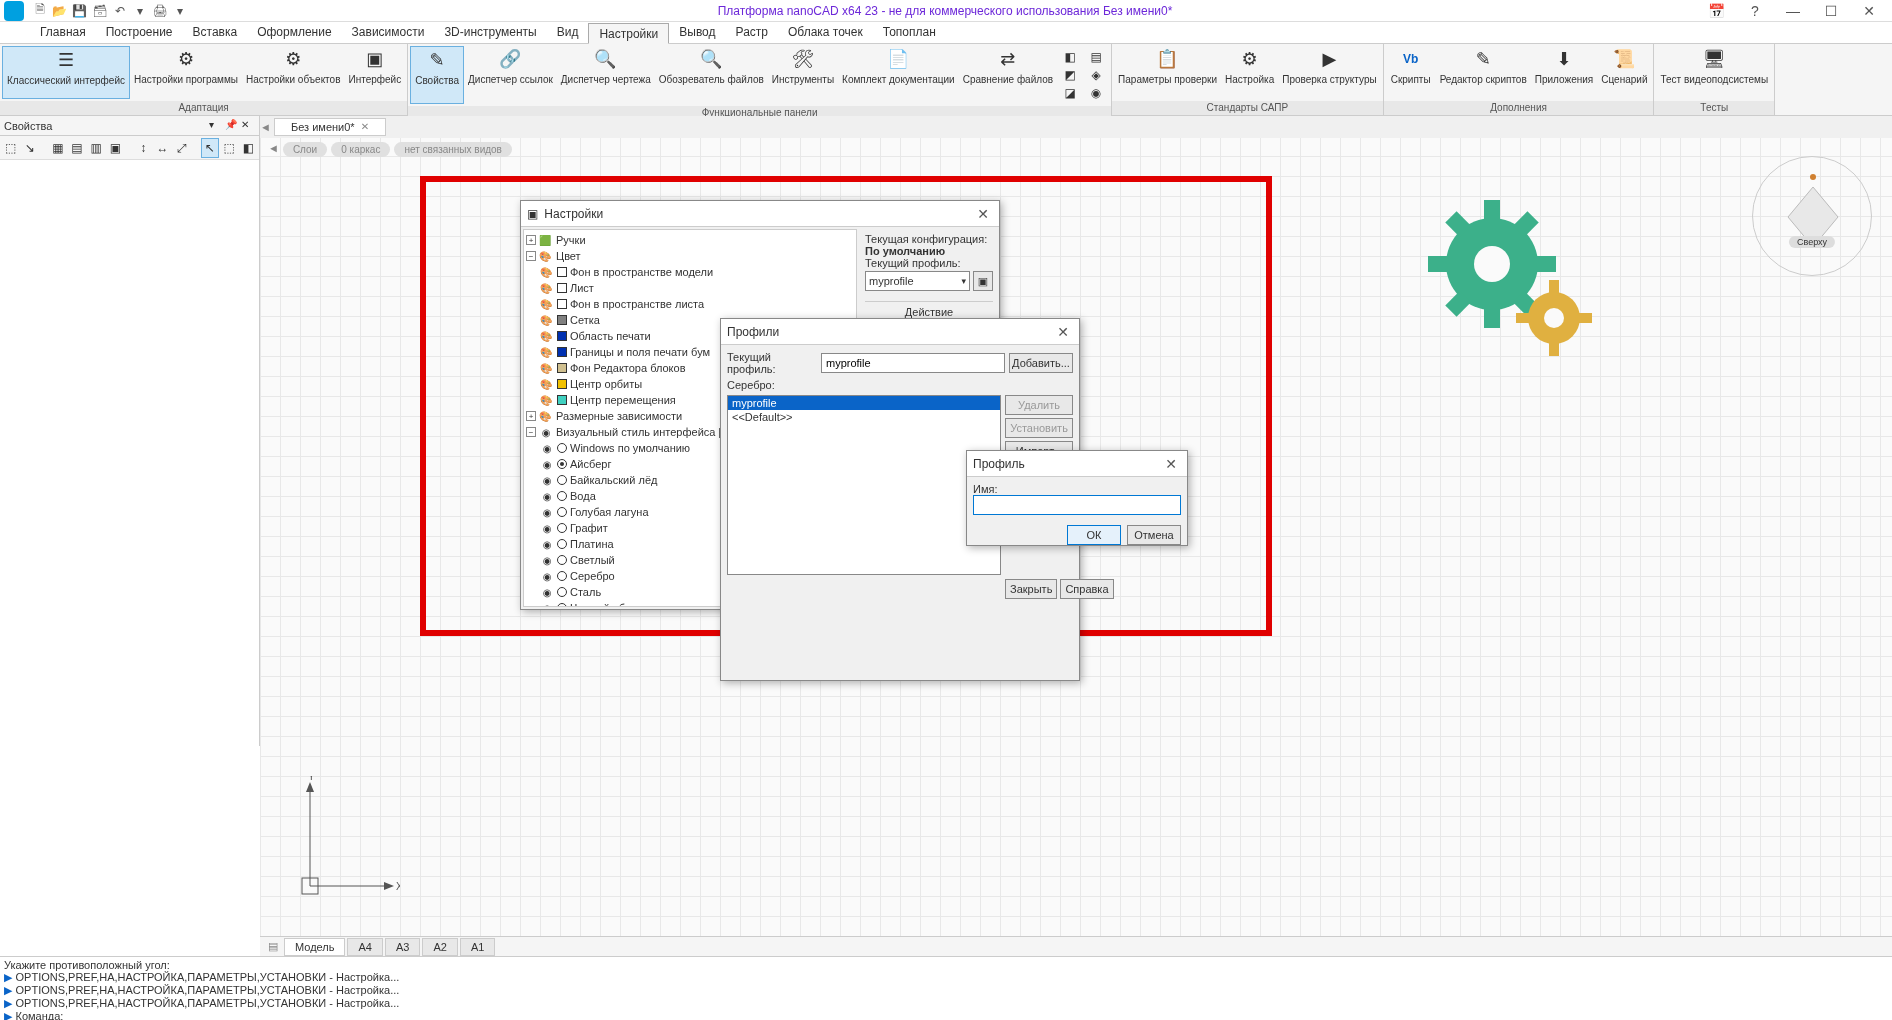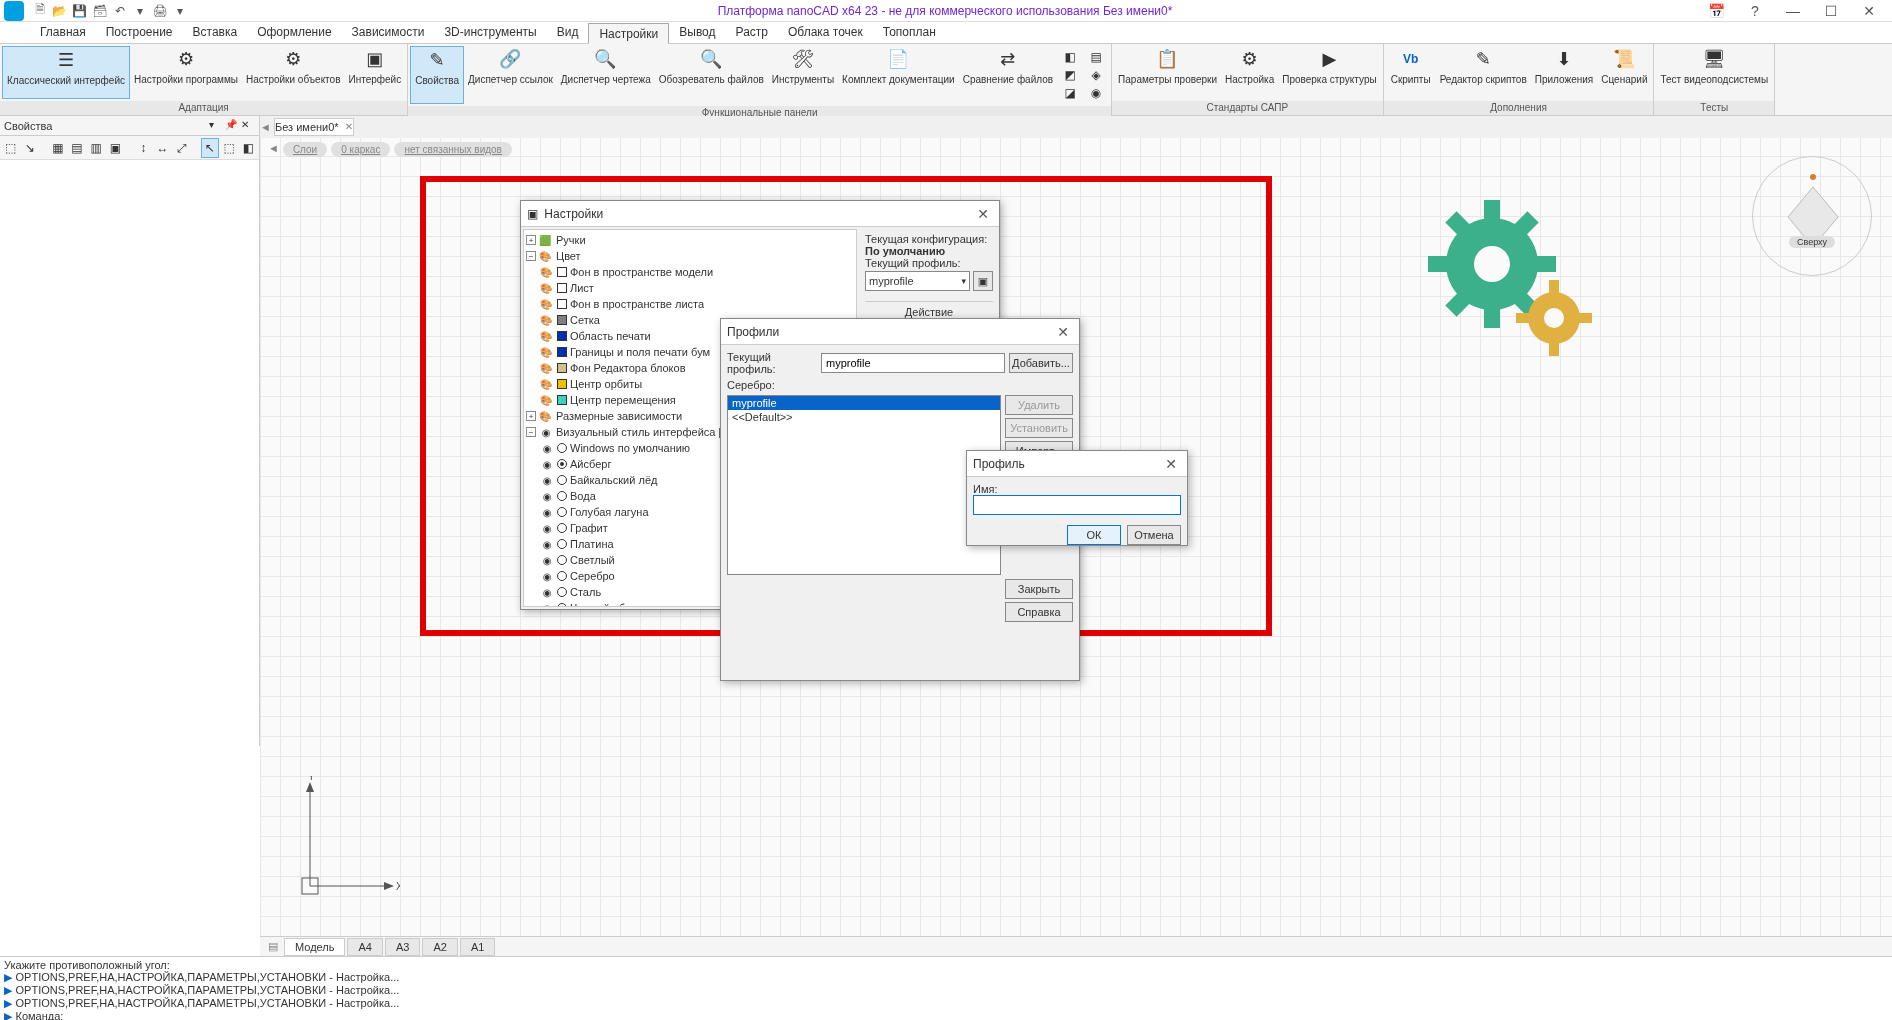--- a/index.html
+++ b/index.html
@@ -35,24 +35,24 @@
 .props-header { height: 20px; background: #f5f5f5; border-bottom: 1px solid #ccc; display: flex; align-items: center; padding: 0 4px; font-size: 11px; }
 .props-header .spacer { flex: 1; }
 .props-header .hbtn { width: 14px; height: 14px; margin-left: 2px; font-size: 10px; }
 .props-toolbar { height: 24px; background: #f5f5f5; display: flex; align-items: center; padding: 2px; gap: 2px; border-bottom: 1px solid #ddd; }
 .props-tbtn { width: 20px; height: 20px; display: flex; align-items: center; justify-content: center; font-size: 12px; cursor: pointer; }
 .props-tbtn.active { border: 1px solid #6ab0e0; background: #d0e8f8; }
 
 
 .drawing-area { position: absolute; left: 260px; top: 116px; right: 0; bottom: 64px; background-image: linear-gradient(#e8e8e8 1px, transparent 1px), linear-gradient(90deg, #e8e8e8 1px, transparent 1px); background-size: 20px 20px; background-color: #fafafa; }
 .doc-tab-bar { height: 22px; background: #f0f0f0; display: flex; align-items: center; }
-.doc-tab { background: #fff; border: 1px solid #ccc; padding: 2px 0; font-size: 11px; display: flex; gap: 6px; margin-left: 4px; }
+.doc-tab { background: #fff; border: 1px solid #ccc; padding: 2px 16px; font-size: 11px; display: flex; gap: 6px; margin-left: 4px; }
 .doc-tab .close { font-size: 10px; color: #888; cursor: pointer; }
 .layer-chips { position: absolute; top: 26px; left: 8px; display: flex; gap: 4px; }
-.chip { background: #e0e0e0; border-radius: 10px; padding: 2px 10px; font-size: 10px; color: #888; text-decoration: underline; }
+.chip { background: #e0e0e0; border-radius: 10px; padding: 2px 10px; font-size: 10px; color: #888; }
 .red-box { position: absolute; border: 6px solid #e00000; }
 .gear-decor { position: absolute; right: 270px; top: 60px; width: 220px; height: 200px; }
 .viewcube { position: absolute; right: 20px; top: 40px; width: 120px; height: 120px; }
 .viewcube-circle { width: 100%; height: 100%; border: 1px solid #ccc; border-radius: 50%; position: relative; }
 .viewcube-label { position: absolute; bottom: 27px; left: 50%; transform: translateX(-50%); background: #ddd; border-radius: 8px; padding: 1px 8px; font-size: 9px; }
 .ucs-axes { position: absolute; left: 20px; bottom: 40px; width: 120px; height: 140px; }
 
 
 .sheet-tabs { position: absolute; bottom: 0; left: 0; right: 0; height: 20px; background: #f5f5f5; border-top: 1px solid #ccc; display: flex; align-items: center; padding-left: 8px; gap: 2px; font-size: 11px; }
 .sheet-tab { padding: 2px 10px; background: #e8e8e8; border: 1px solid #ccc; cursor: pointer; }
@@ -425,21 +425,21 @@
       <div class="item selected">myprofile</div>
       <div class="item">&lt;&lt;Default&gt;&gt;</div>
     </div>
     <div style="display:flex;flex-direction:column;gap:3px">
       <div class="win-btn disabled">Удалить</div>
       <div class="win-btn disabled">Установить</div>
       <div class="win-btn">Импорт...</div>
       <div class="win-btn">Экспорт...</div>
       <div style="flex:1"></div>
     </div>
-    <div style="grid-column:2;display:flex;flex-direction:column;gap:3px;margin-top:auto">
+    <div style="grid-column:2;display:flex;gap:3px;margin-top:auto">
       <div class="win-btn">Закрыть</div>
       <div class="win-btn">Справка</div>
     </div>
   </div>
 </div>
 
 <div class="dialog profile-name-dlg">
   <div class="dialog-title">
     <span>Профиль</span>
     <span class="close">✕</span>

